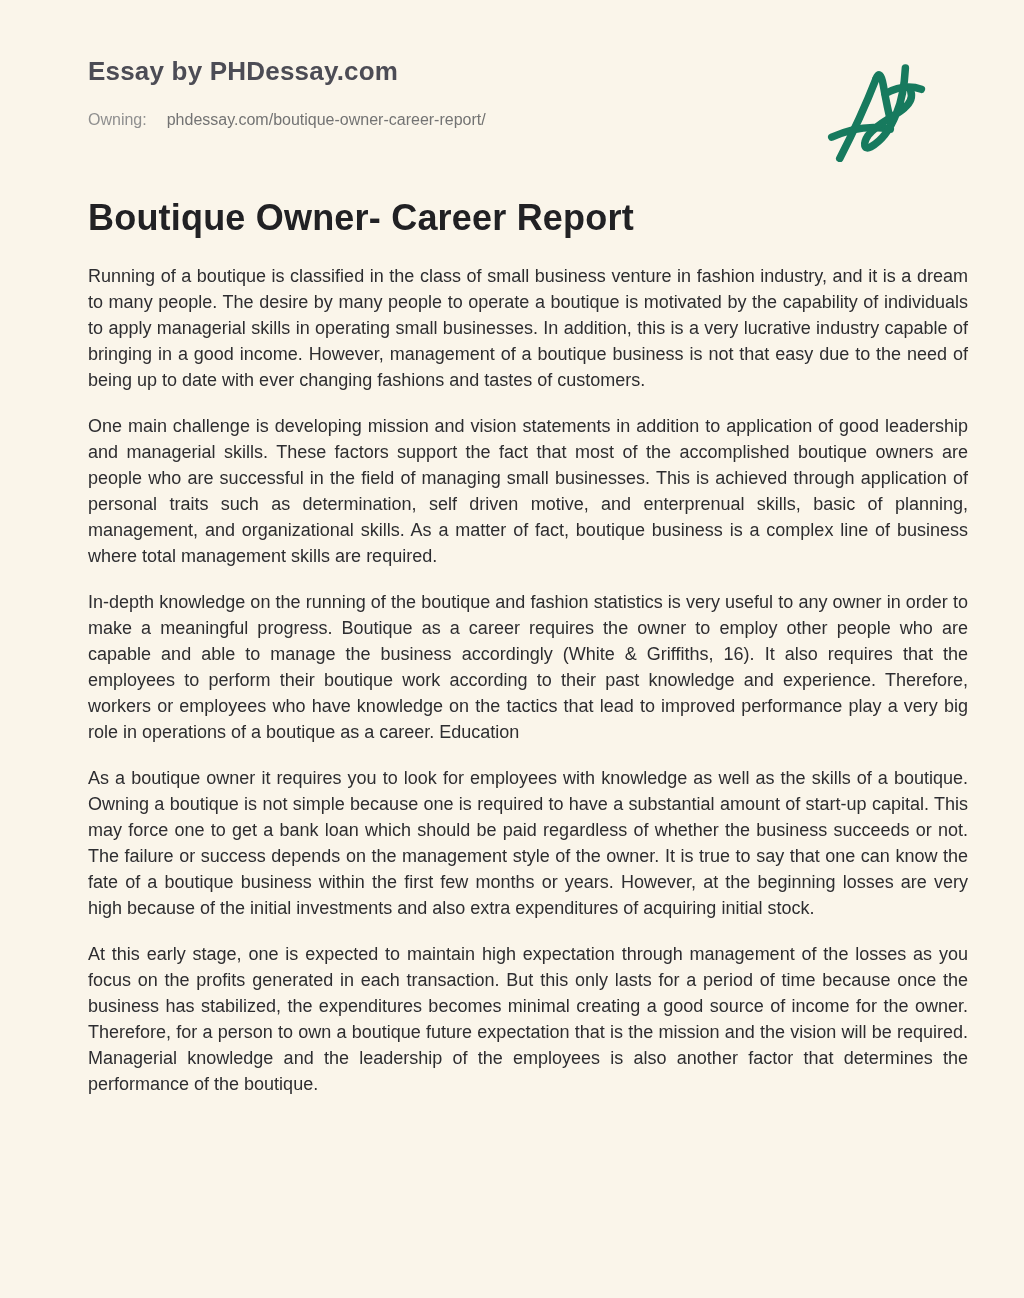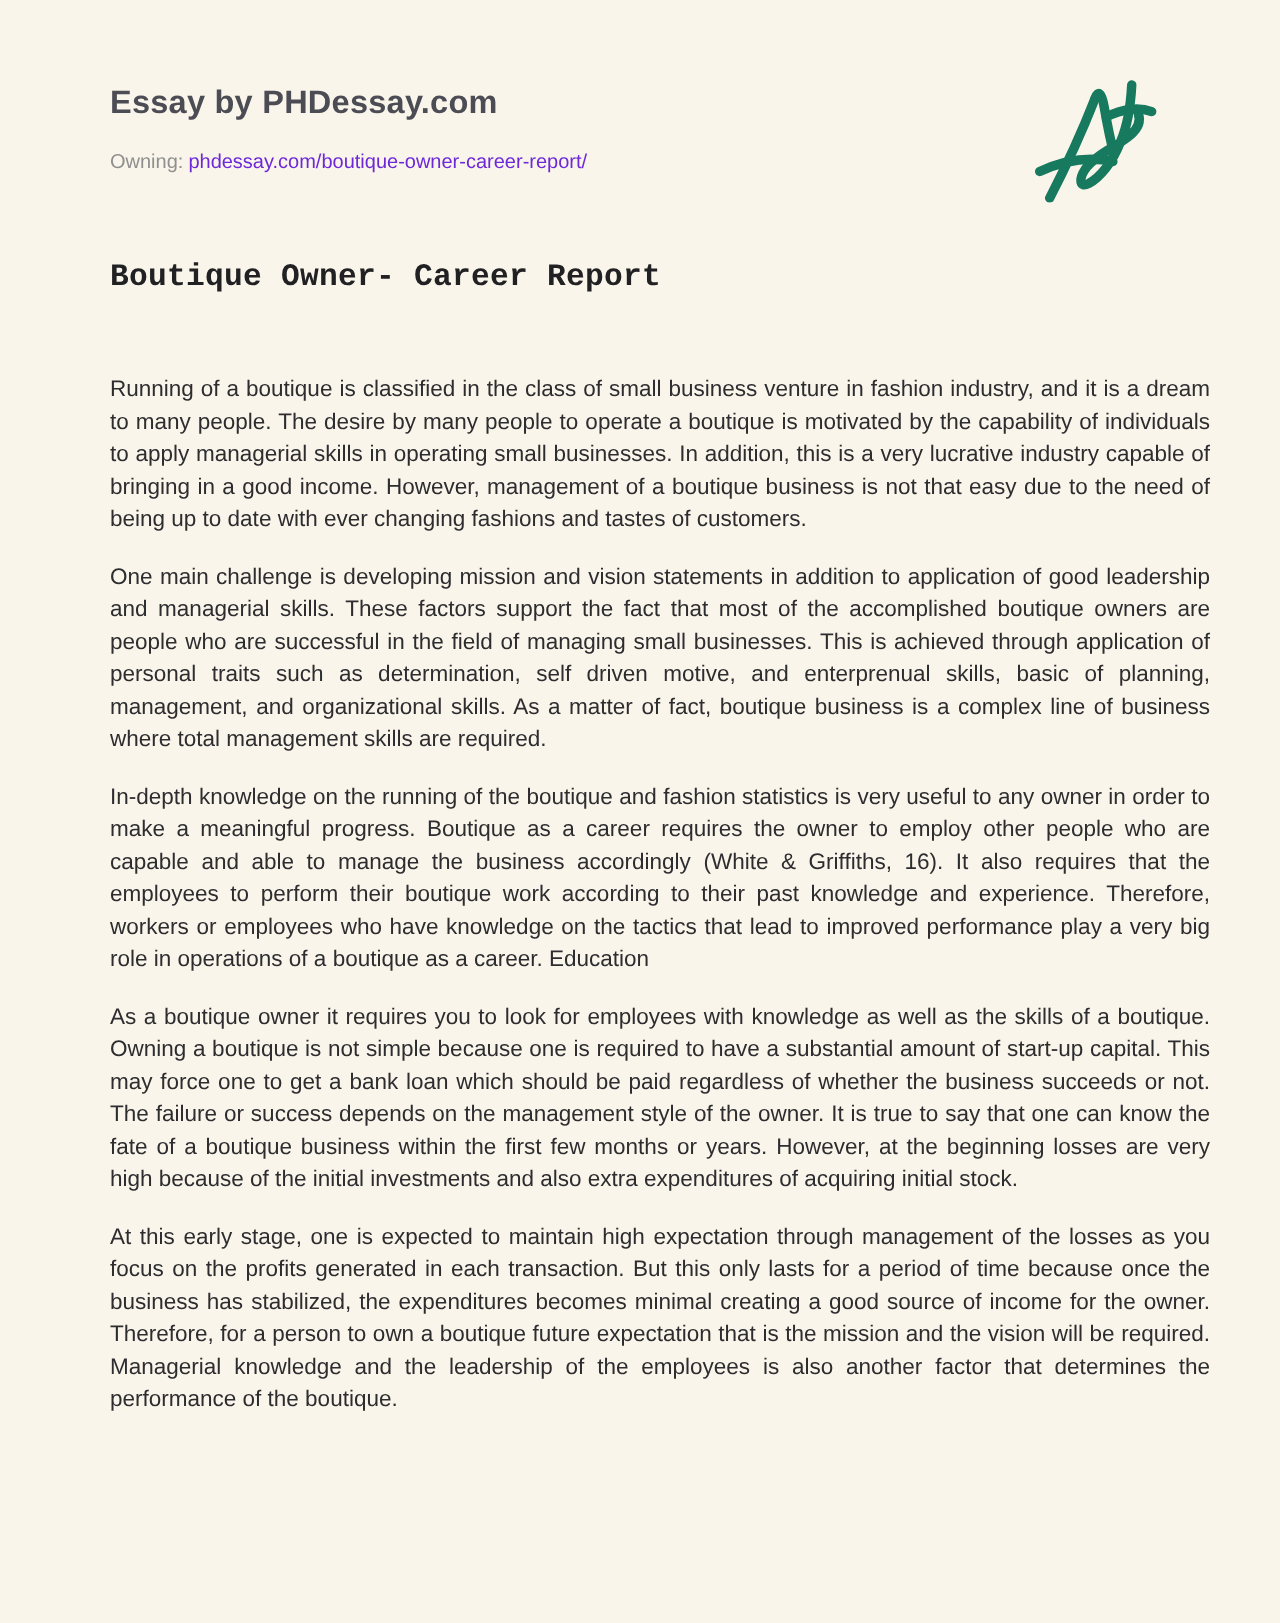--- a/index.html
+++ b/index.html
@@ -10,61 +10,60 @@
     position: relative;
     width: 1024px;
     height: 1298px;
     background: #faf5ea;
     font-family: "Liberation Sans", sans-serif;
     overflow: hidden;
     box-sizing: border-box;
   }
   .clip {
     position: absolute;
-    top: 18px; left: 0; right: 0;
+    top: 8px; left: 0; right: 0;
     height: 1256px;
     overflow: hidden;
     padding: 48px 56px 0 88px;
     box-sizing: border-box;
   }
   .header-title {
     margin: 0;
     font-size: 26px;
     font-weight: 700;
     color: #4c4c55;
     letter-spacing: 0.2px;
   }
   .source-line {
     margin-top: 24px;
     font-size: 16px;
     color: #8f8f8f;
   }
   .source-line a {
-    color: #6d28d9;
+    color: #737373;
     text-decoration: none;
-    margin-left: 4px;
+    margin-left: 20px;
     text-align: right;
   }
   .logo {
     position: absolute;
     top: 60px;
     right: 97px;
     width: 100px;
     height: 102px;
   }
   .doc-title {
     margin: 68px 0 0 0;
-    font-size: 25px;
+    font-size: 36px;
     font-weight: 700;
     color: #212124;
     letter-spacing: 0.2px;
-    font-family: Liberation Mono, monospace;
   }
   .essay {
-    margin-top: 62px;
+    margin-top: 24px;
   }
   .essay p {
     margin: 0 0 20px 0;
     font-size: 18px;
     line-height: 26px;
     color: #2d2d30;
     text-align: justify;
     text-justify: inter-word;
   }
 </style>

